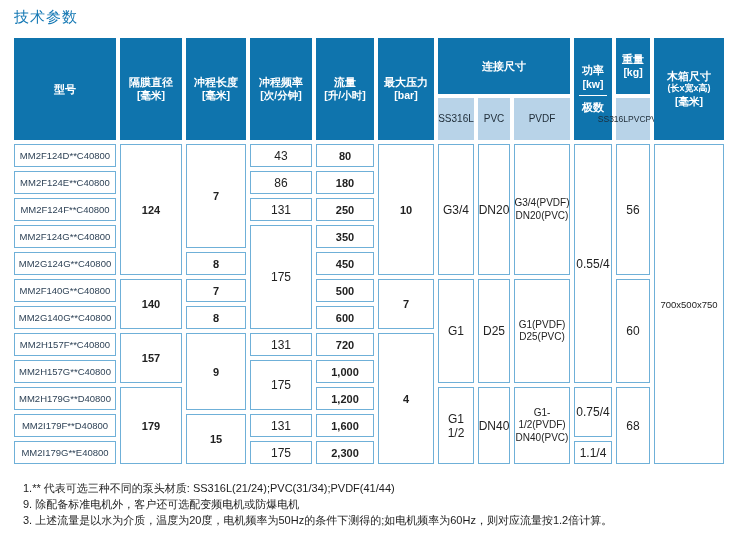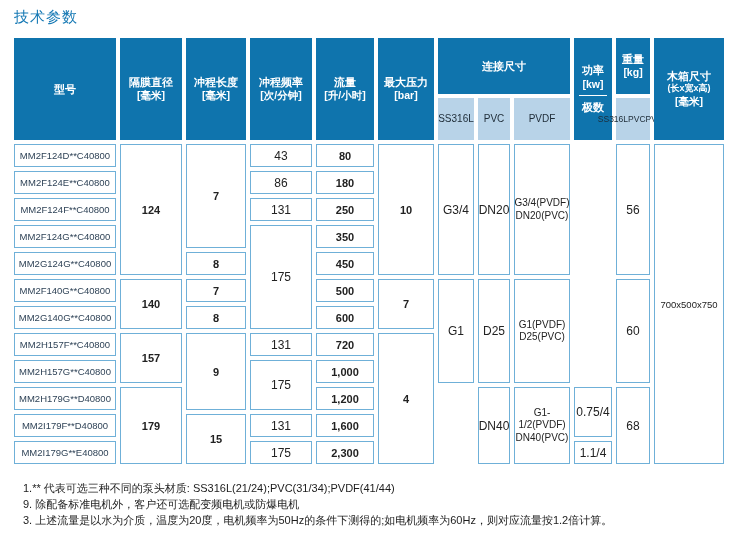--- a/index.html
+++ b/index.html
@@ -146,38 +146,40 @@
   <div class="cell b" style="grid-area:12/5">1,200</div>
   <div class="cell b" style="grid-area:13/5">1,600</div>
   <div class="cell b" style="grid-area:14/5">2,300</div>
 
   <div class="cell b" style="grid-area:3/6/span 5">10</div>
   <div class="cell b" style="grid-area:8/6/span 2">7</div>
   <div class="cell b" style="grid-area:10/6/span 5">4</div>
 
   <div class="cell sm" style="grid-area:3/7/span 5">G3/4</div>
   <div class="cell sm" style="grid-area:8/7/span 4">G1</div>
+  <div class="cell sm" style="grid-area:12/7/span 3">G1 1/2</div>
 
   <div class="cell sm" style="grid-area:3/8/span 5">DN20</div>
   <div class="cell sm" style="grid-area:8/8/span 4">D25</div>
   <div class="cell sm" style="grid-area:12/8/span 3">DN40</div>
 
   <div class="cell two" style="grid-area:3/9/span 5">
     <span>G3/4(PVDF)</span>
     <span>DN20(PVC)</span>
   </div>
   <div class="cell two" style="grid-area:8/9/span 4">
     <span>G1(PVDF)</span>
     <span>D25(PVC)</span>
   </div>
   <div class="cell two" style="grid-area:12/9/span 3">
     <span>G1-1/2(PVDF)</span>
     <span>DN40(PVC)</span>
   </div>
 
+  <div class="cell sm" style="grid-area:3/10/span 9">0.55/4</div>
   <div class="cell sm" style="grid-area:12/10/span 2">0.75/4</div>
   <div class="cell sm" style="grid-area:14/10">1.1/4</div>
 
   <div class="cell sm" style="grid-area:3/11/span 5">56</div>
   <div class="cell sm" style="grid-area:8/11/span 4">60</div>
   <div class="cell sm" style="grid-area:12/11/span 3">68</div>
 
   <div class="cell box" style="grid-area:3/12/span 12">700x500x750</div>
 
 </div>

